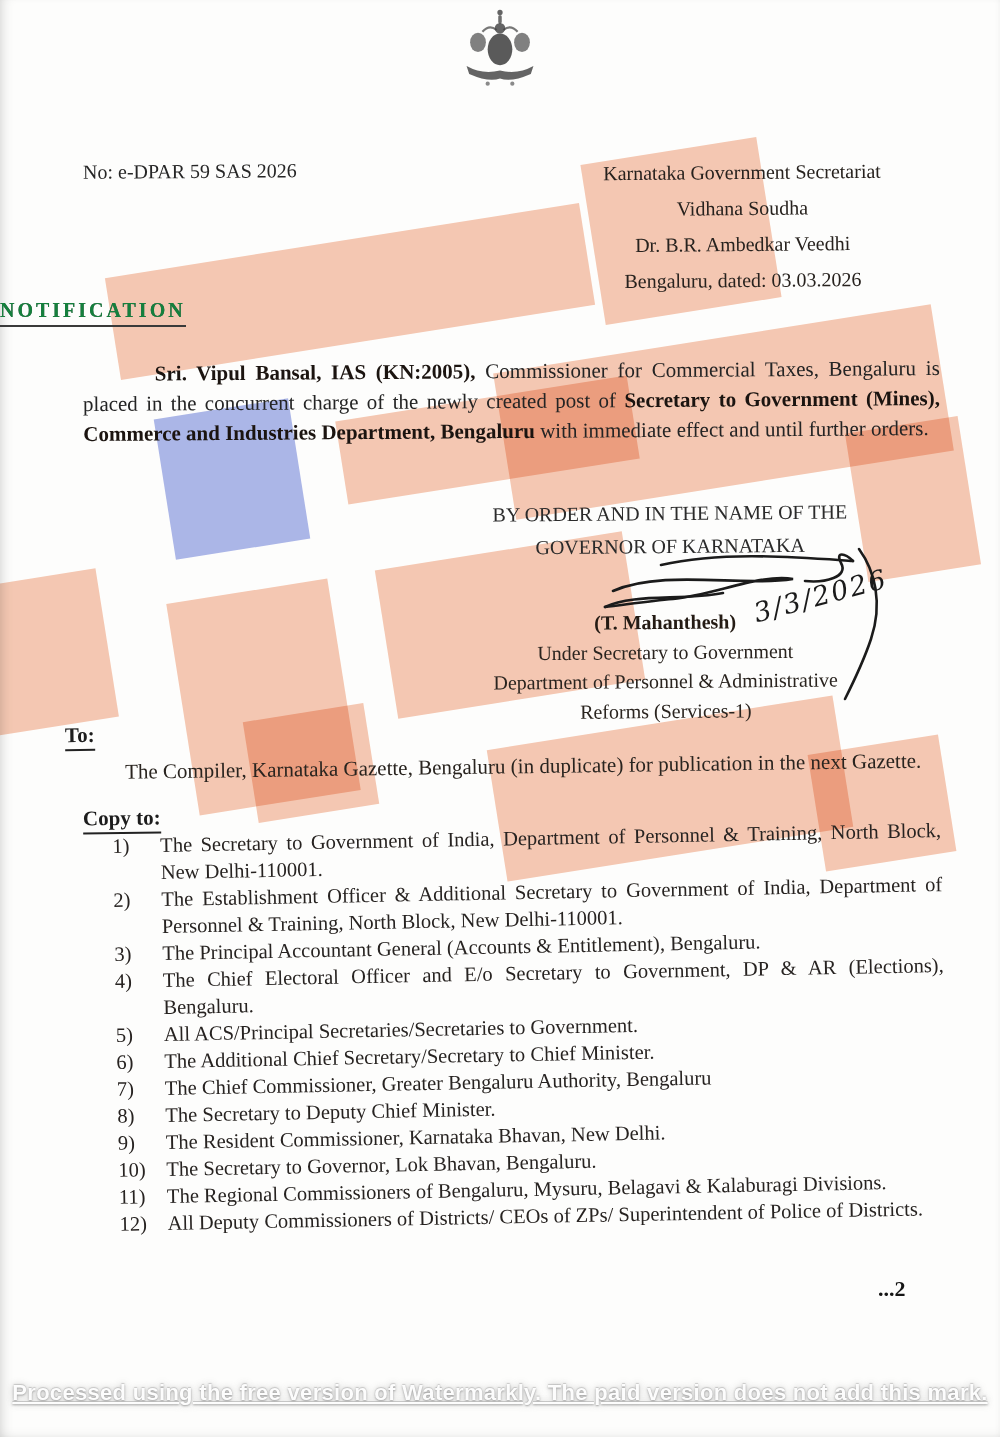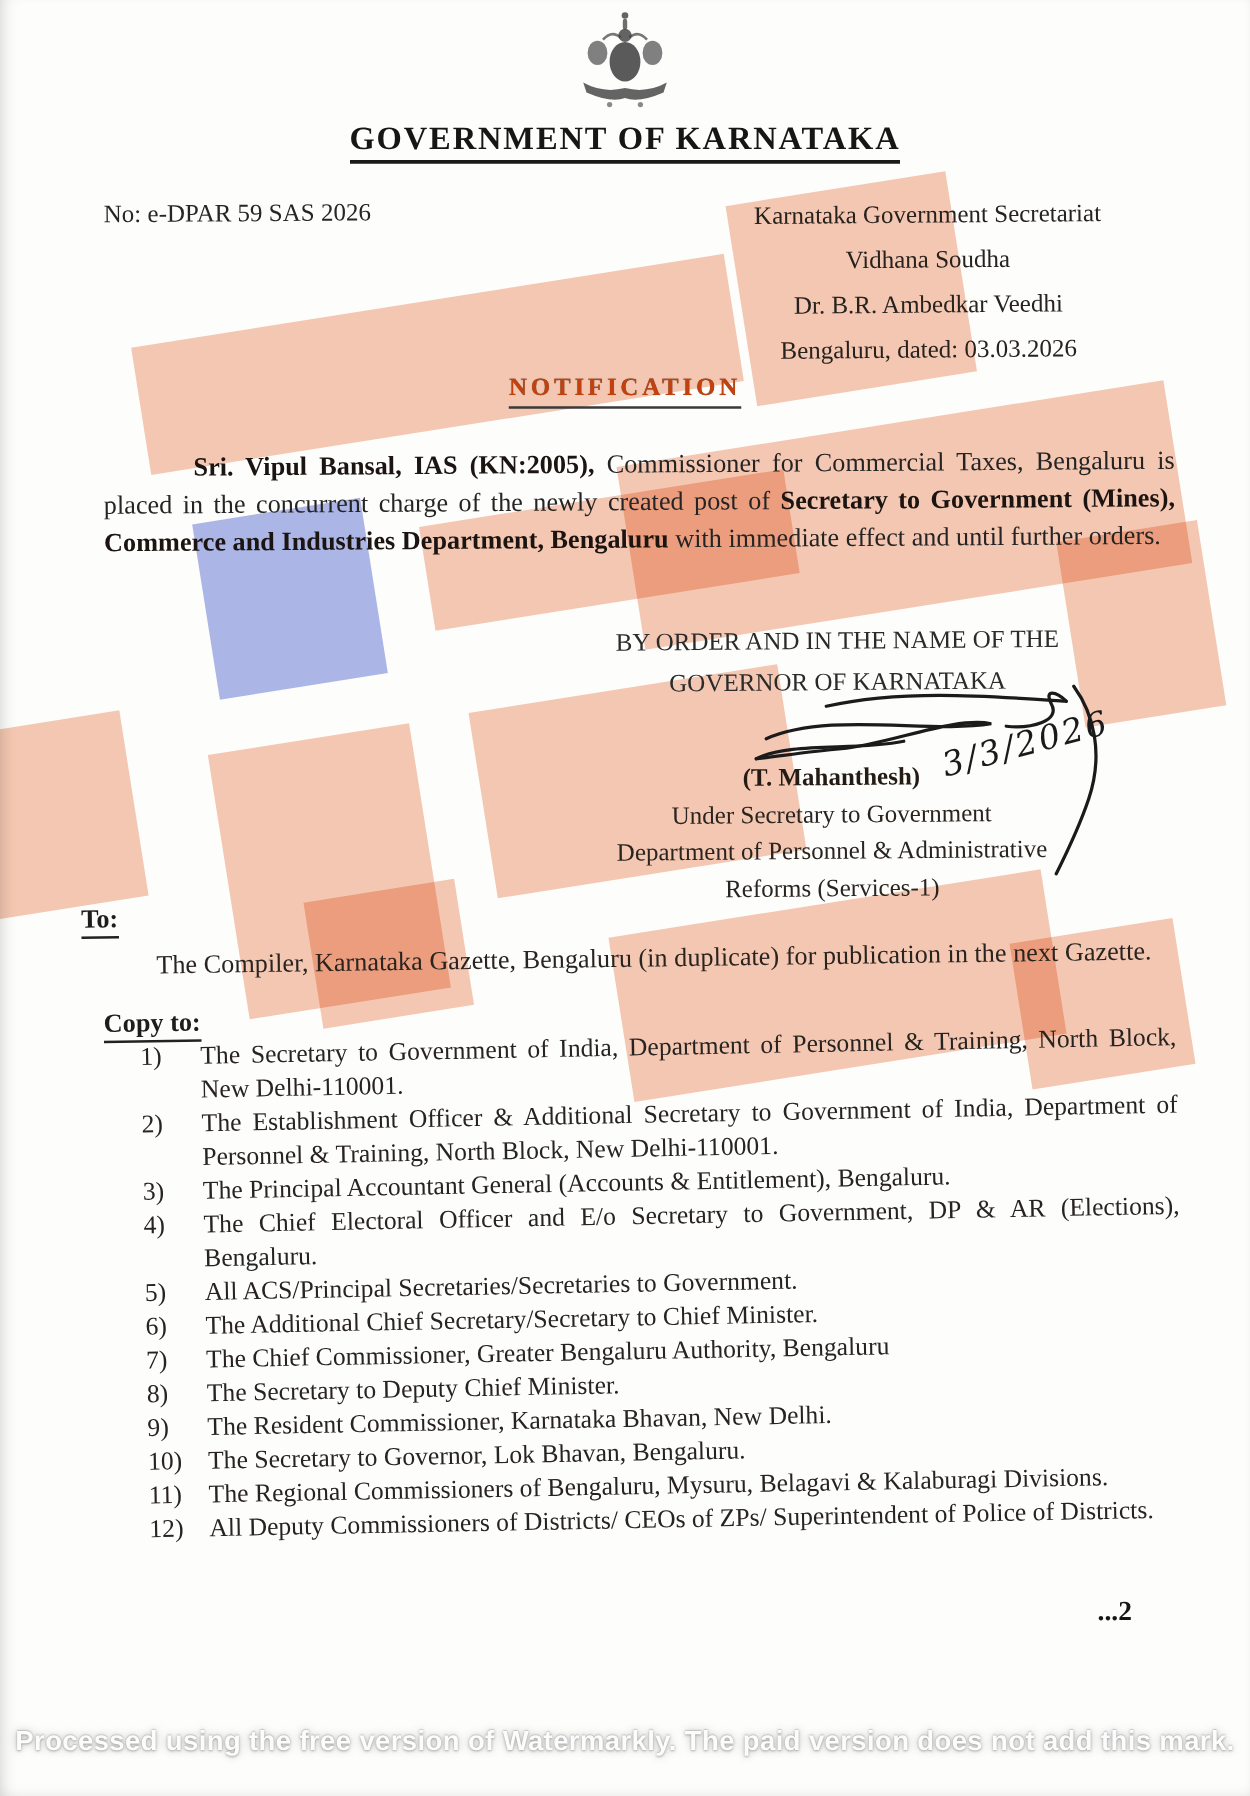--- a/index.html
+++ b/index.html
@@ -22,22 +22,22 @@
     left:0;top:96px;width:100%;text-align:center;
     font-size:26px;font-weight:bold;letter-spacing:1.5px;color:#161616;
   }
   .title .u{display:inline-block;border-bottom:3px solid #1a1a1a;padding-bottom:2px;}
   .refno{left:83px;top:160px;font-size:20px;color:#262626;transform:rotate(-.4deg);}
   .addr{
     left:540px;top:154px;width:405px;text-align:center;
     font-size:20px;line-height:36px;color:#27221e;transform:rotate(-.5deg);
   }
   .notif{
-    left:0;top:299px;width:100%;text-align:center;
-    font-size:20px;font-weight:bold;letter-spacing:3px;color:#c2410c;
+    left:0;top:299px;width:100%;text-align:left;
+    font-size:20px;font-weight:bold;letter-spacing:3px;color:#15803d;
   }
   .notif .u{display:inline-block;border-bottom:2.5px solid #3a3a3a;padding-bottom:3px;
     text-shadow:0 0 .6px #555;}
   .para{
     left:83px;top:356px;width:857px;font-size:21px;line-height:30px;
     text-align:justify;text-indent:72px;color:#242424;transform:rotate(-.4deg);
   }
   .para b{color:#1b1410;}
   .byorder{
     left:430px;top:497px;width:480px;text-align:center;
@@ -70,20 +70,21 @@
   .copy-item{display:flex;align-items:flex-start;}
   .copy-item .num{width:42px;flex:none;text-align:left;padding-left:4px;}
   .copy-item .txt{flex:1;text-align:justify;padding-left:6px;}
   .pagemark{left:878px;top:1276px;font-size:22px;font-weight:bold;color:#151515;}
   .footer-mark{
     left:0;top:1380px;width:100%;text-align:center;z-index:4;
     font-family:"Liberation Sans","DejaVu Sans",sans-serif;font-size:22px;font-weight:bold;
     color:rgba(255,255,255,.97);
     text-shadow:0 1px 2px rgba(140,140,140,.75),0 0 7px rgba(120,120,120,.45),0 -1px 1px rgba(170,170,170,.5);
     letter-spacing:.3px;
+    text-decoration:underline;
   }
 </style>
 </head>
 <body>
 
 <div class="page">
 
   <div class="wm wm-salmon" style="left:110px;top:240px;width:480px;height:103px;transform:rotate(-9deg);"></div>
   <div class="wm wm-salmon" style="left:592px;top:150px;width:178px;height:162px;transform:rotate(-9deg);"></div>
   <div class="wm wm-salmon" style="left:502px;top:338px;width:443px;height:148px;transform:rotate(-9deg);"></div>
@@ -108,23 +109,20 @@
         <ellipse cx="75" cy="39" rx="9" ry="11" fill-opacity=".65"></ellipse>
         <path d="M30 27 Q38 18 46 25" stroke="#3d3d3d" stroke-width="2.4" fill="none" opacity=".7"></path>
         <path d="M54 25 Q62 18 70 27" stroke="#3d3d3d" stroke-width="2.4" fill="none" opacity=".7"></path>
         <path d="M12 66 Q30 76 50 71 Q70 76 88 66 L85 75 Q62 85 50 80 Q38 85 15 75 Z" fill-opacity=".8"></path>
         <circle cx="36" cy="86" r="2.4" fill-opacity=".6"></circle>
         <circle cx="64" cy="86" r="2.4" fill-opacity=".6"></circle>
       </g>
     </svg>
   </div>
 
-  <div class="layer title">
-    <span class="u">GOVERNMENT OF KARNATAKA</span>
-  </div>
 
   <div class="layer refno">No: e-DPAR 59 SAS 2026</div>
 
   <div class="layer addr">
     <div>Karnataka Government Secretariat</div>
     <div>Vidhana Soudha</div>
     <div>Dr. B.R. Ambedkar Veedhi</div>
     <div>Bengaluru, dated: 03.03.2026</div>
   </div>
 

